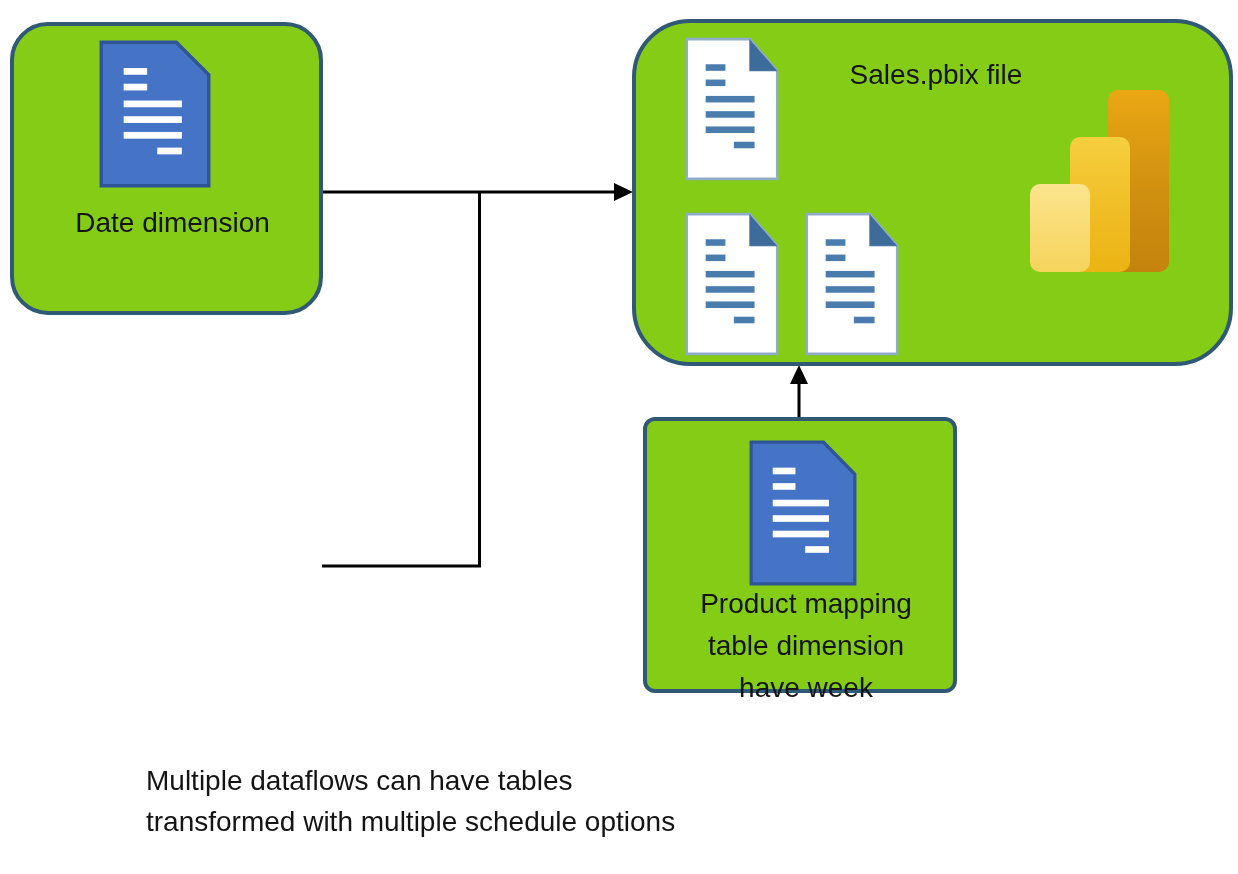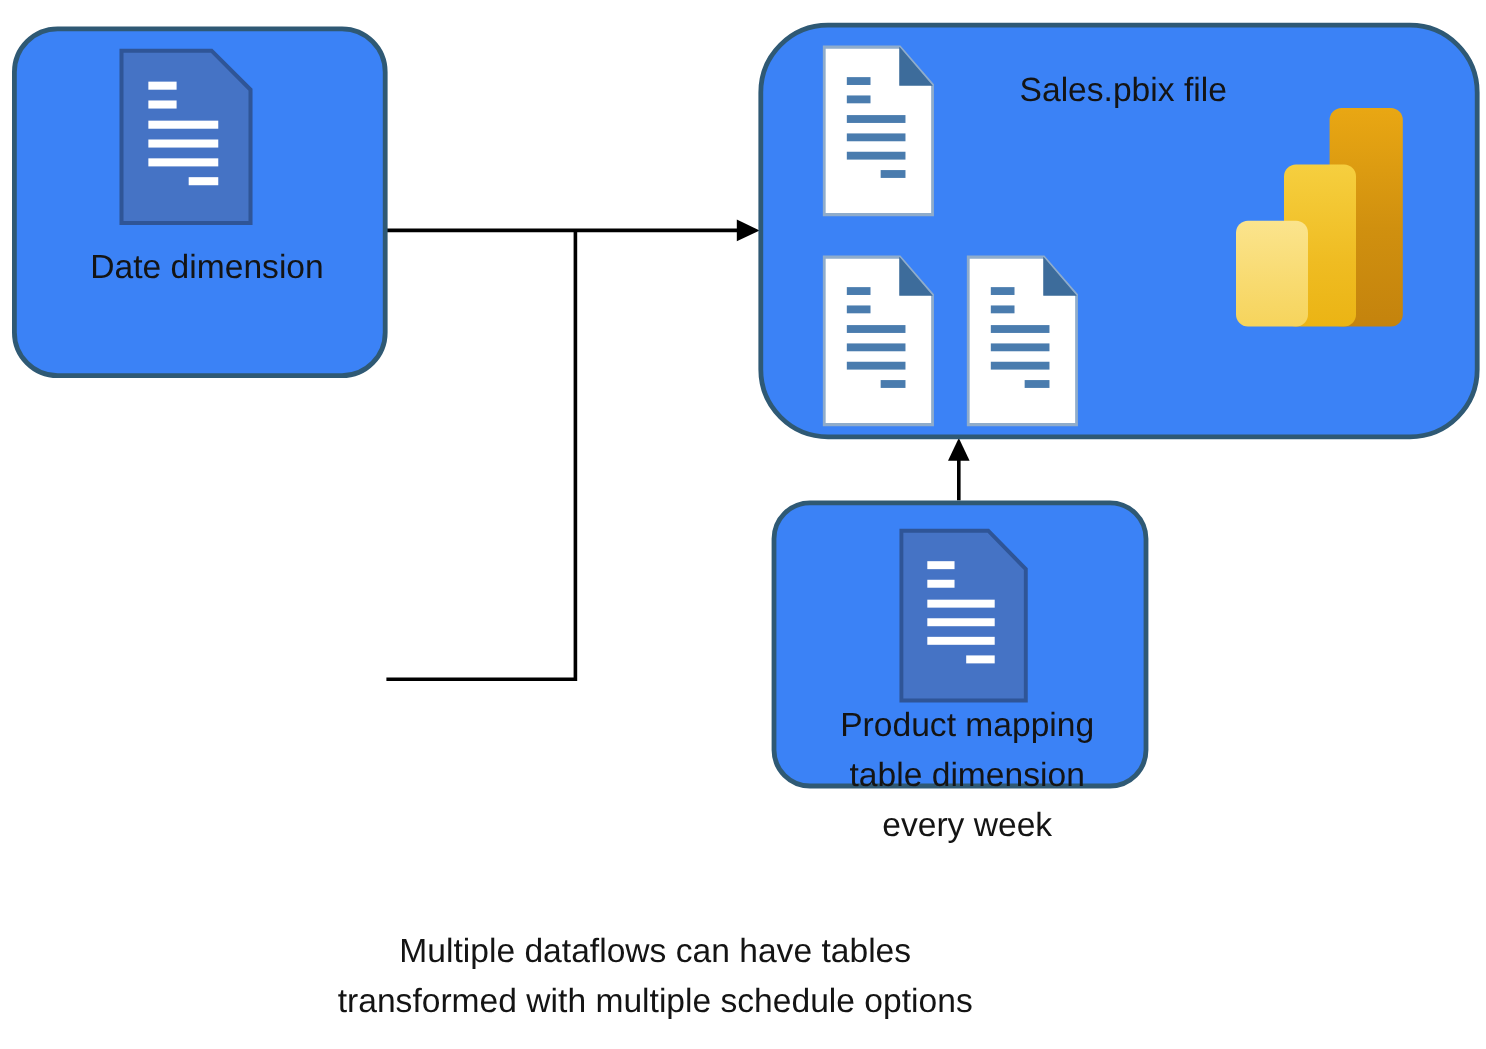--- a/index.html
+++ b/index.html
@@ -23,28 +23,28 @@
     height: 874px;
     pointer-events: none;
   }
   .conn {
     fill: none;
     stroke: #000000;
     stroke-width: 3;
   }
   .node {
     position: absolute;
-    background: #3b82f6;
+    background: #84cc16;
     border: 4px solid #2F5974;
     box-sizing: border-box;
   }
   #node-date-dimension   { left: 10px;  top: 22px;  width: 313px; height: 293px; border-radius: 38px; }
   #node-sales-table      { left: 10px;  top: 418px; width: 313px; height: 295px; border-radius: 38px; }
   #node-pbix             { left: 632px; top: 19px;  width: 601px; height: 347px; border-radius: 58px; }
-  #node-product-mapping  { left: 643px; top: 417px; width: 314px; height: 240px; border-radius: 32px; }
+  #node-product-mapping  { left: 643px; top: 417px; width: 314px; height: 276px; border-radius: 12px; }
   .doc {
     position: absolute;
     display: block;
   }
   .node-label {
     position: absolute;
     left: 0;
     right: 0;
     text-align: center;
     font-size: 28px;
@@ -90,25 +90,24 @@
   .pbi-bar.light {
     left: 1px; width: 60px; height: 88px;
     background: linear-gradient(180deg, #FBE48D 0%, #F8DA6F 60%, #F6D45C 100%);
     z-index: 3;
   }
   .caption {
     position: absolute;
     left: 146px;
     top: 760px;
     width: 800px;
-    text-align: center;
+    text-align: left;
     font-size: 28px;
     line-height: 41px;
     white-space: nowrap;
-    margin-top: 12px;
   }
 </style>
 </head>
 <body>
 
 <div id="canvas">
 
   <svg width="0" height="0" style="position:absolute" aria-hidden="true">
     <defs>
       <symbol id="doc-blue" viewBox="0 0 100 132" preserveAspectRatio="none">
@@ -169,21 +168,21 @@
     </div>
   </div>
 
   <div class="node" id="node-product-mapping">
     <svg class="doc" style="left:102px; top:19px; width:108px; height:146px">
         <use href="#doc-blue"></use>
       </svg>
     <div class="node-label">
       <div>Product mapping</div>
       <div>table dimension</div>
-      <div>every week</div>
+      <div>have week</div>
     </div>
   </div>
 
   <div class="caption">
     <div>Multiple dataflows can have tables</div>
     <div>transformed with multiple schedule options</div>
   </div>
 
 </div>
 

